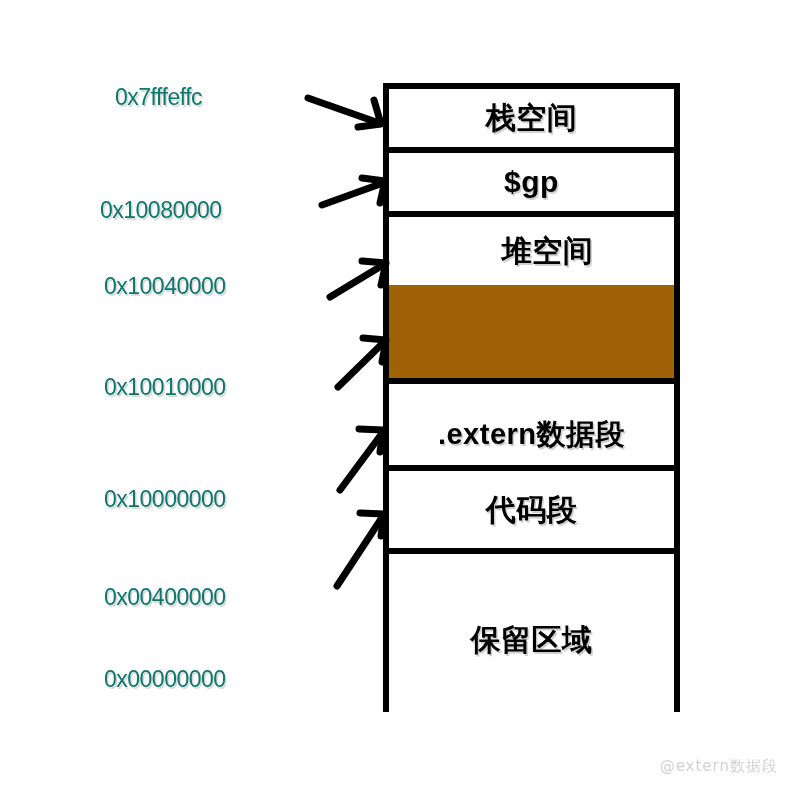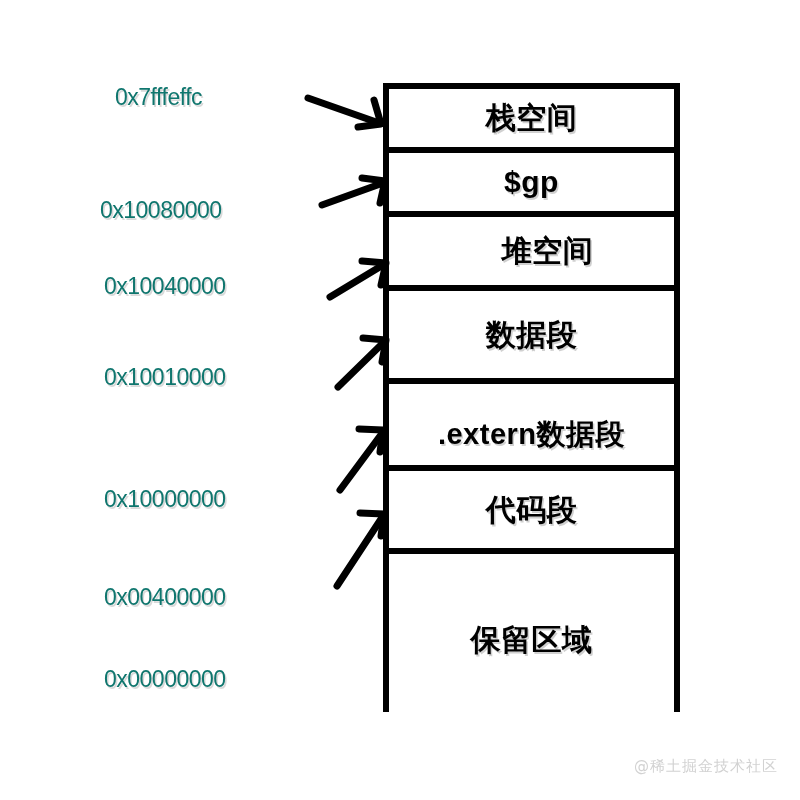--- a/index.html
+++ b/index.html
@@ -109,23 +109,20 @@
     </div>
 
     <div class="seg divider-top" style="top:58px; height:64px;">
       <span class="seg-label">$gp</span>
     </div>
 
     <div class="seg divider-top" style="top:122px; height:74px;padding-left:32px;">
       <span class="seg-label">堆空间</span>
     </div>
 
-    <div class="seg divider-top" style="top:196px; height:93px;">
-      <span class="seg-label">数据段</span>
-    </div>
 
     <div class="seg divider-top" style="top:289px; height:107px;">
       <span class="seg-label small">.extern数据段</span>
     </div>
 
     <div class="seg divider-top" style="top:376px; height:83px;">
       <span class="seg-label">代码段</span>
     </div>
 
     <div class="seg divider-top" style="top:459px; height:177px;">
@@ -133,21 +130,21 @@
     </div>
 
   </div>
 
   <div class="addr" style="left:115px; top:86px;">0x7fffeffc</div>
 
   <div class="addr" style="left:100px; top:183px;margin-top:16px;">0x10080000</div>
 
   <div class="addr" style="left:104px; top:275px;">0x10040000</div>
 
-  <div class="addr" style="left:104px; top:366px;">0x10010000</div>
+  <div class="addr" style="left:104px; top:376px;">0x10010000</div>
 
   <div class="addr" style="left:104px; top:488px;">0x10000000</div>
 
   <div class="addr" style="left:104px; top:586px;">0x00400000</div>
 
   <div class="addr" style="left:104px; top:668px;">0x00000000</div>
 
   <svg class="arrows" viewBox="0 0 800 800">
     <g stroke="#000000" stroke-width="7" fill="none" stroke-linecap="round" stroke-linejoin="round">
 
@@ -177,15 +174,15 @@
       </g>
 
       <g>
         <path d="M 337 586 L 383 516"></path>
         <path d="M 360 513 L 384 514 L 381 536"></path>
       </g>
 
     </g>
   </svg>
 
-  <div class="watermark">@稀土掘金技术社区</div>
+  <div class="watermark">@extern数据段</div>
 
 </div>
 
 </body></html>

